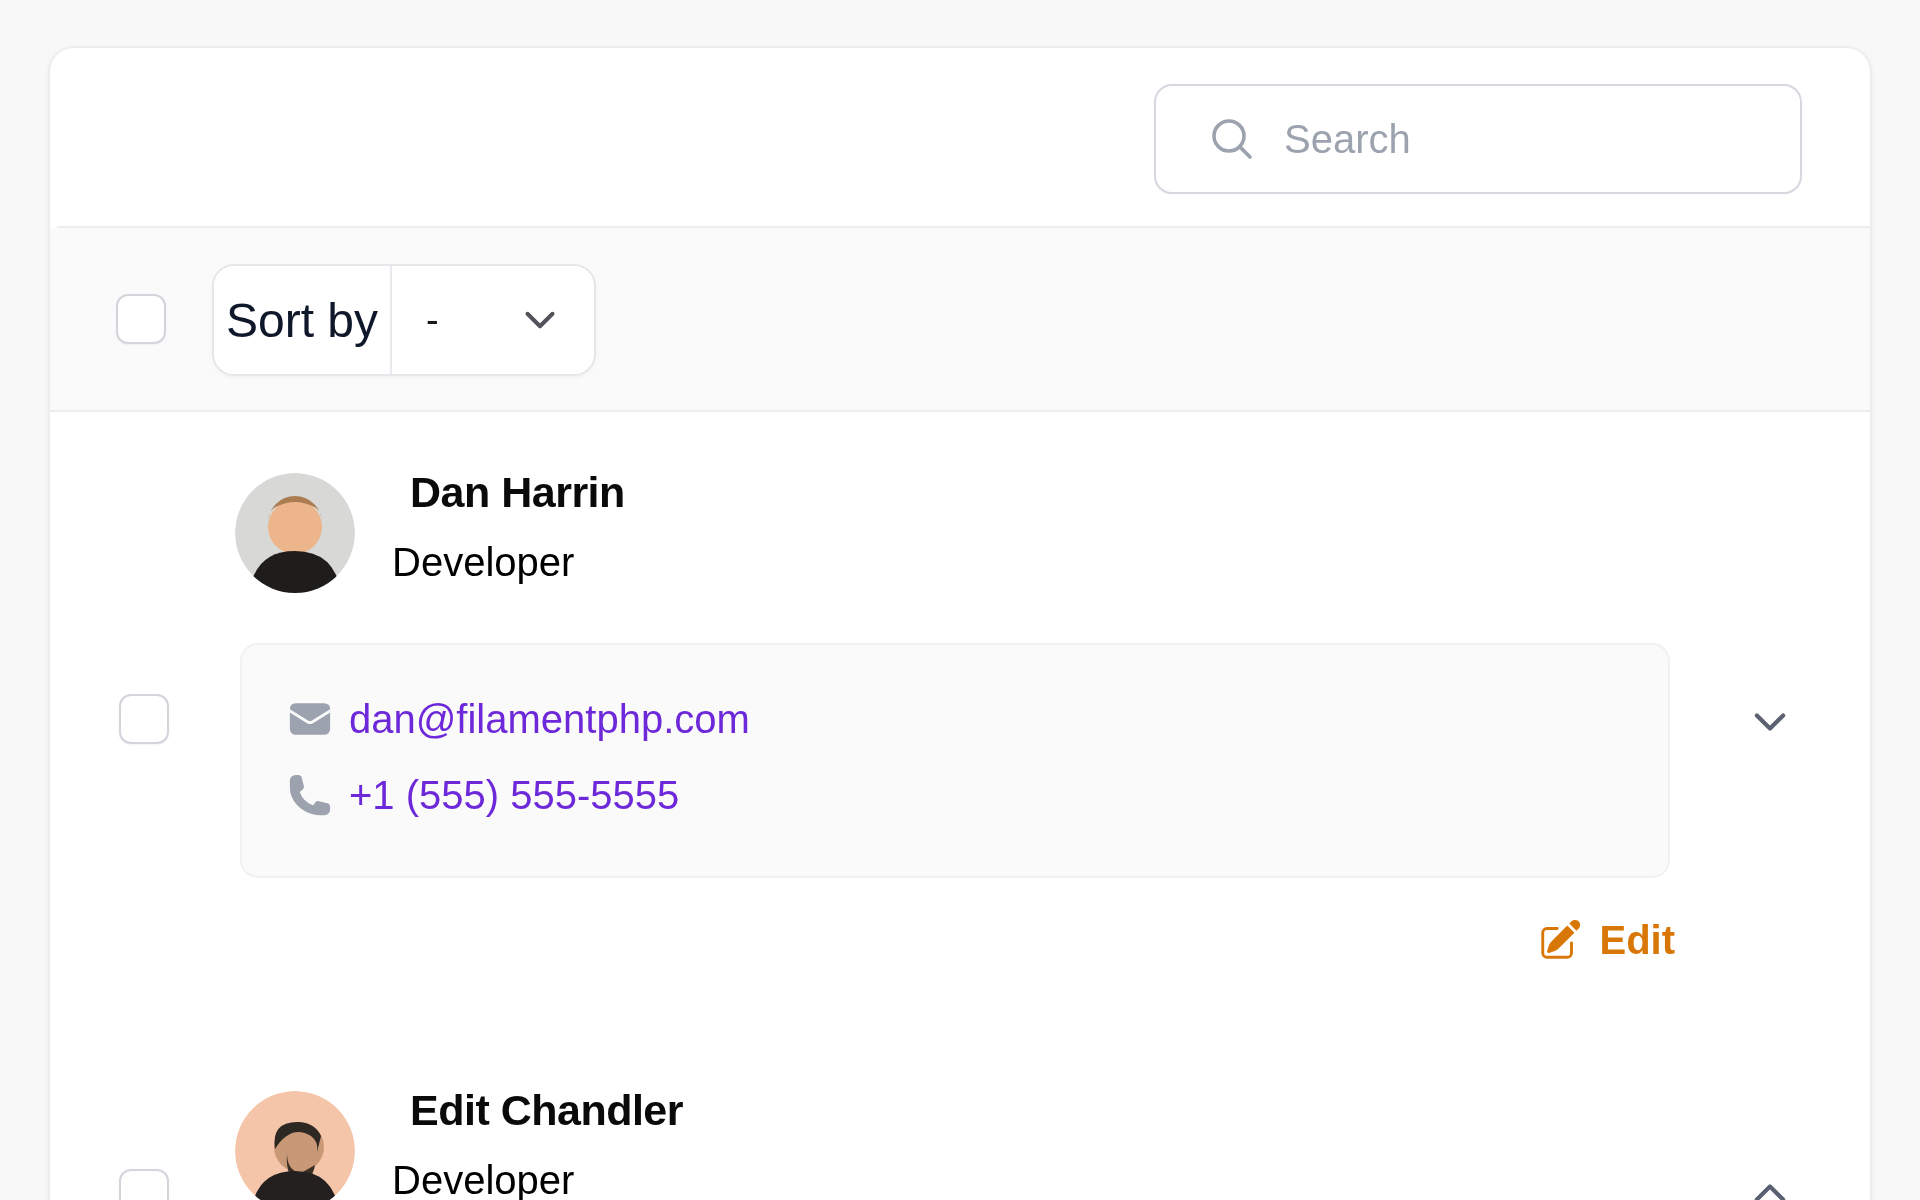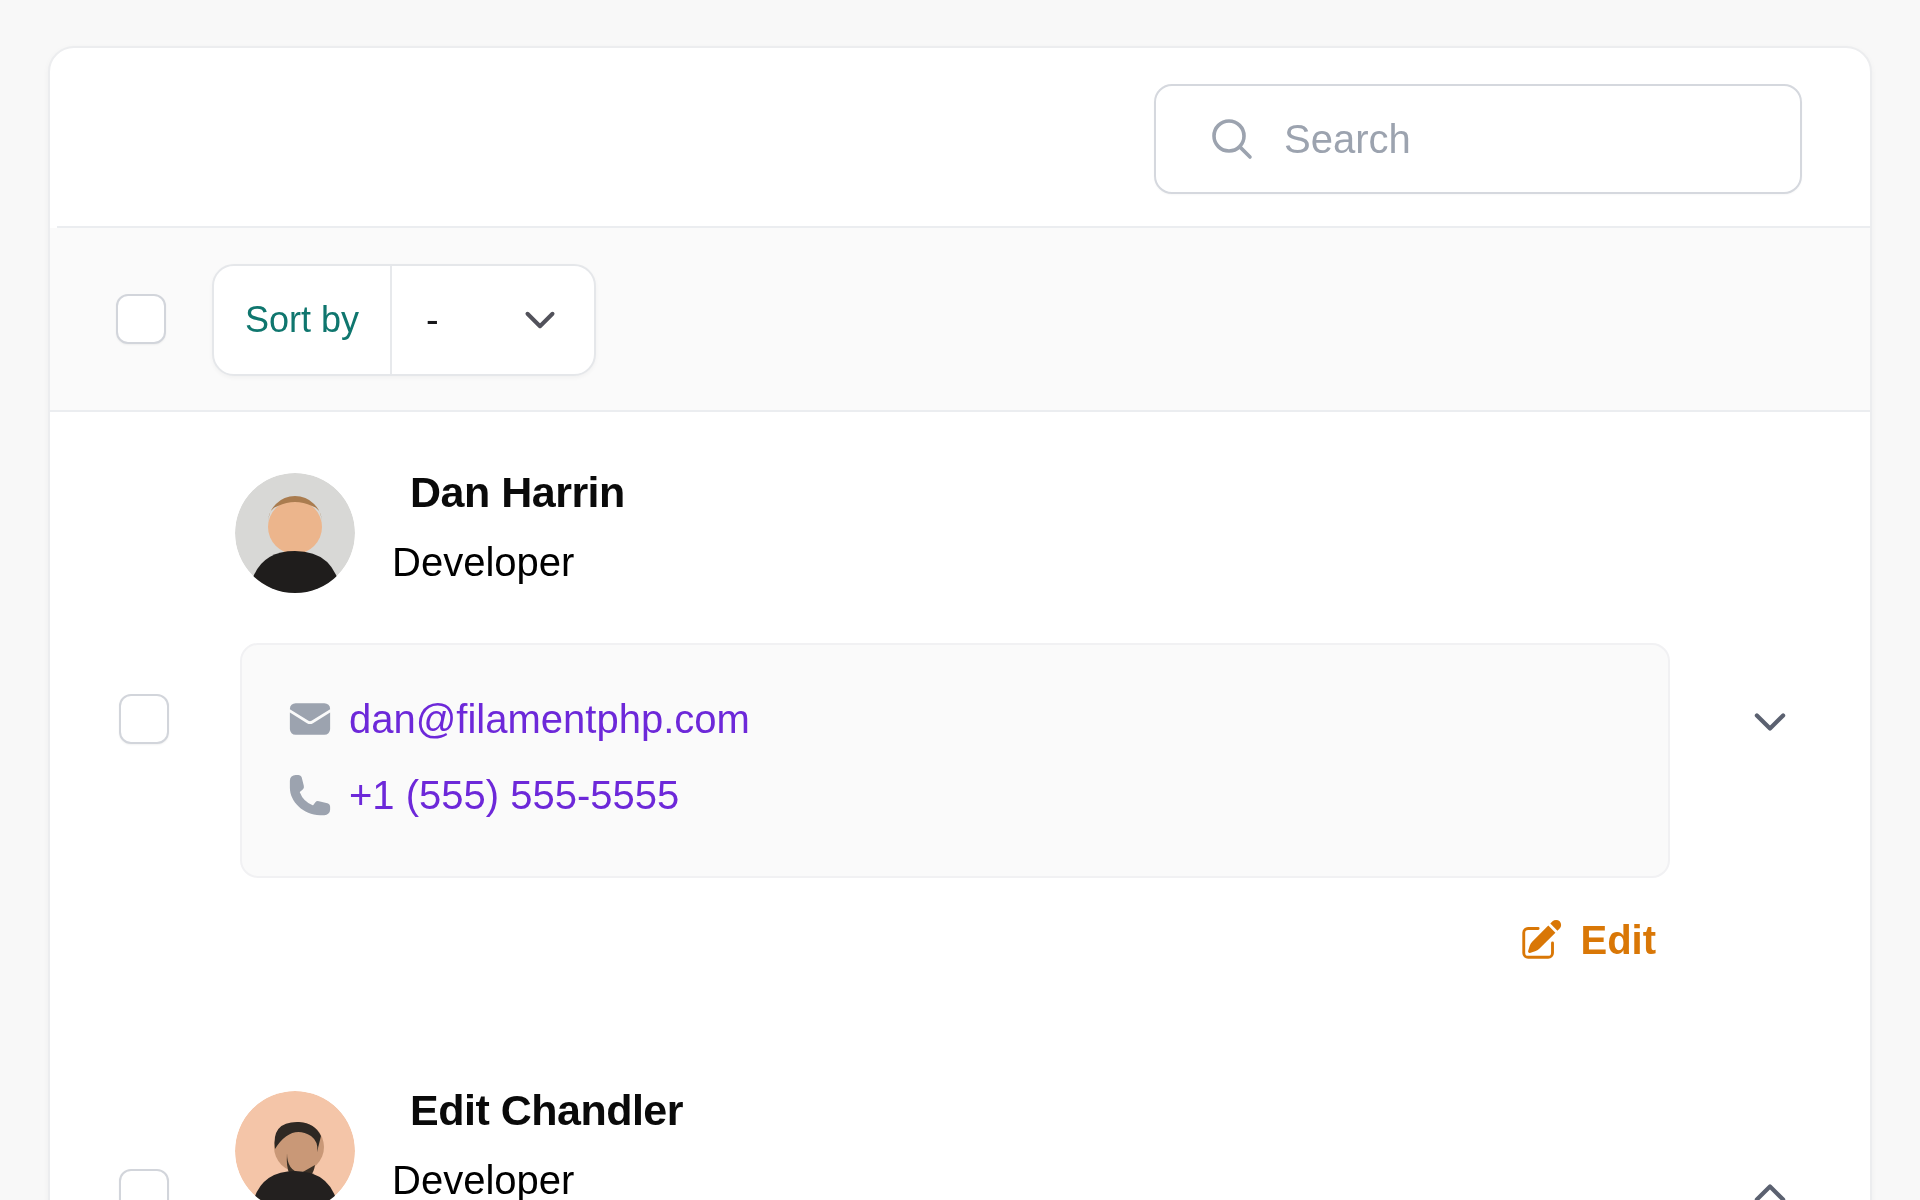--- a/index.html
+++ b/index.html
@@ -61,21 +61,21 @@
     background: #fff;
     border: 2px solid #e5e7ea;
     border-radius: 22px;
     box-shadow: 0 2px 4px rgba(0,0,0,0.04);
     display: flex; align-items: stretch;
     overflow: hidden;
   }
   .sort-label-seg {
     width: 178px; flex: none;
     display: flex; align-items: center; justify-content: center;
-    font-size: 36px; color: #0f766e;
+    font-size: 48px; color: #0f172a;
     border-right: 2px solid #e7e9ec;
   }
   .sort-select-seg {
     flex: 1; display: flex; align-items: center;
     padding: 0 34px; cursor: pointer;
   }
   .sort-select-seg .sort-value { font-size: 38px; color: #18181b; }
   .sort-select-seg svg { width: 40px; height: 40px; margin-left: auto; }
   
   .row { position: relative; background: #fff; }
@@ -120,21 +120,21 @@
   .row-chevron {
     position: absolute; left: 1688px;
     width: 64px; height: 64px;
     display: flex; align-items: center; justify-content: center;
     cursor: pointer; background: none; border: none;
   }
   .row-expanded  .row-chevron { top: 278px; }
   .row-collapsed .row-chevron { top: 131px; }
   .row-chevron svg { width: 42px; height: 42px; }
   .edit-action {
-    position: absolute; right: 214px; top: 505px;
+    position: absolute; right: 195px; top: 505px;
     display: flex; align-items: center; gap: 16px;
     cursor: pointer;
     color: var(--accent, #d97706);
     font-size: 40px; font-weight: 700;
   }
   .edit-action svg { width: 46px; height: 46px; }
 </style>
 </head>
 <body>
 

